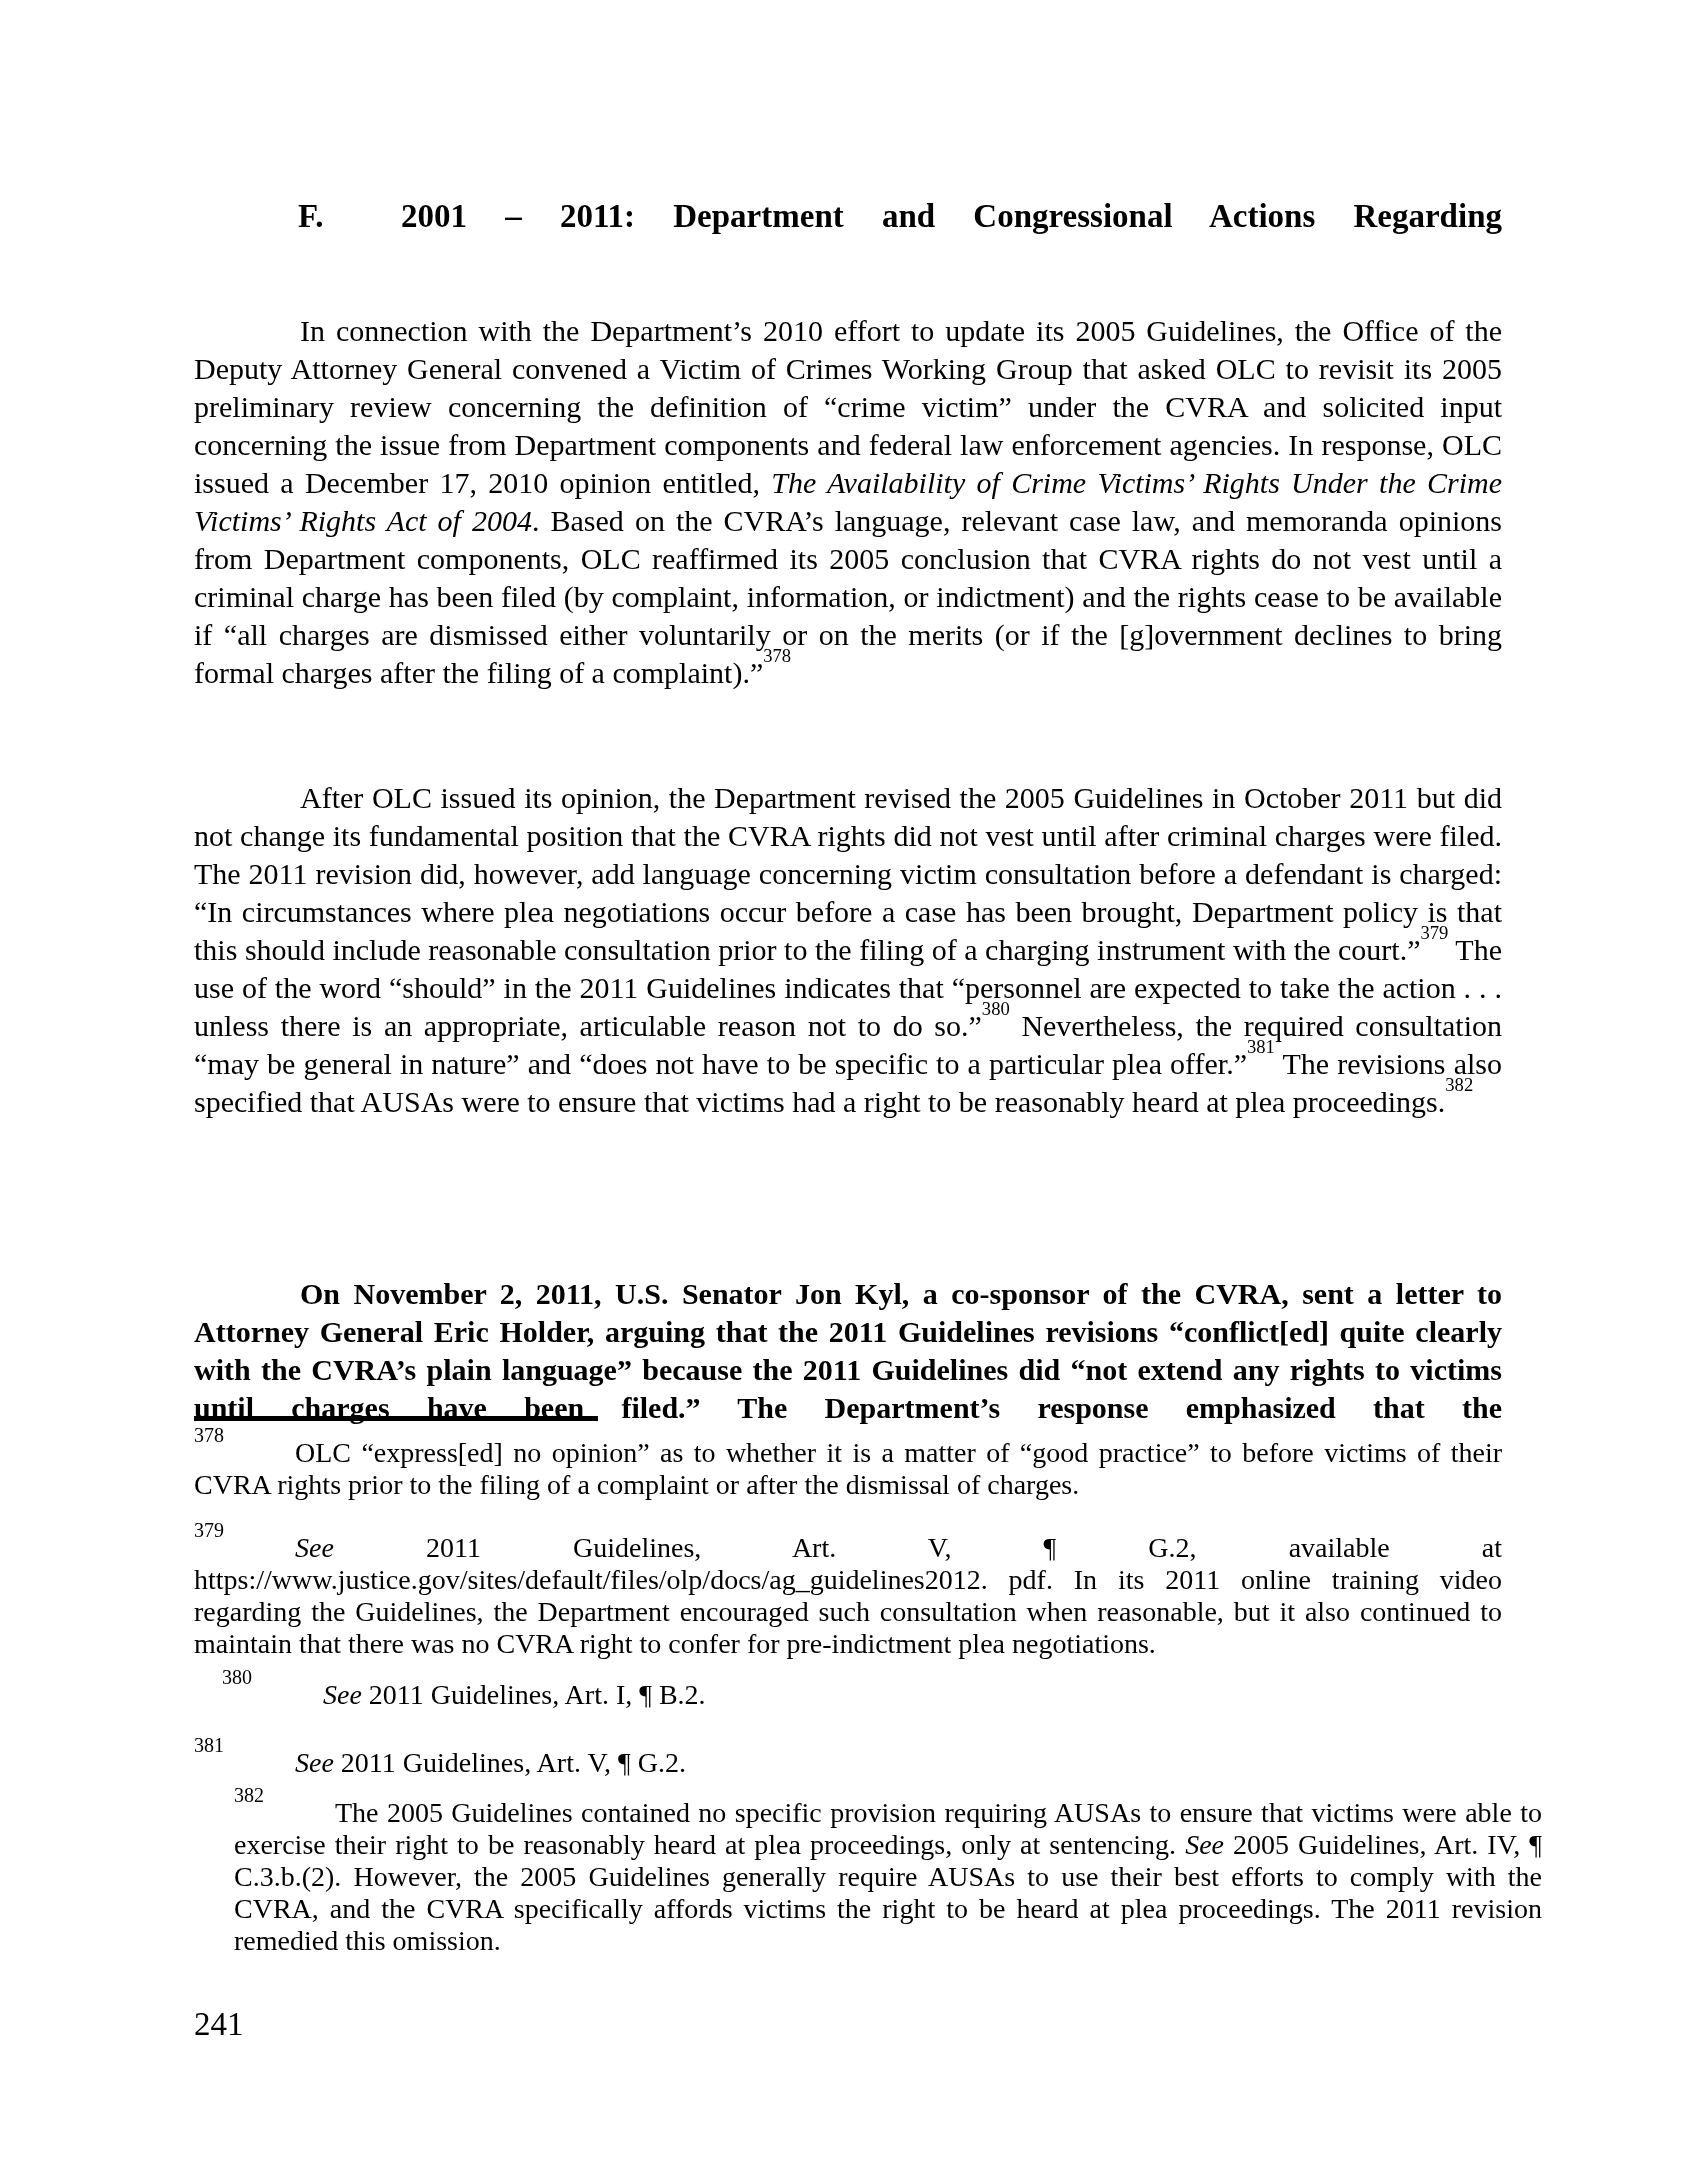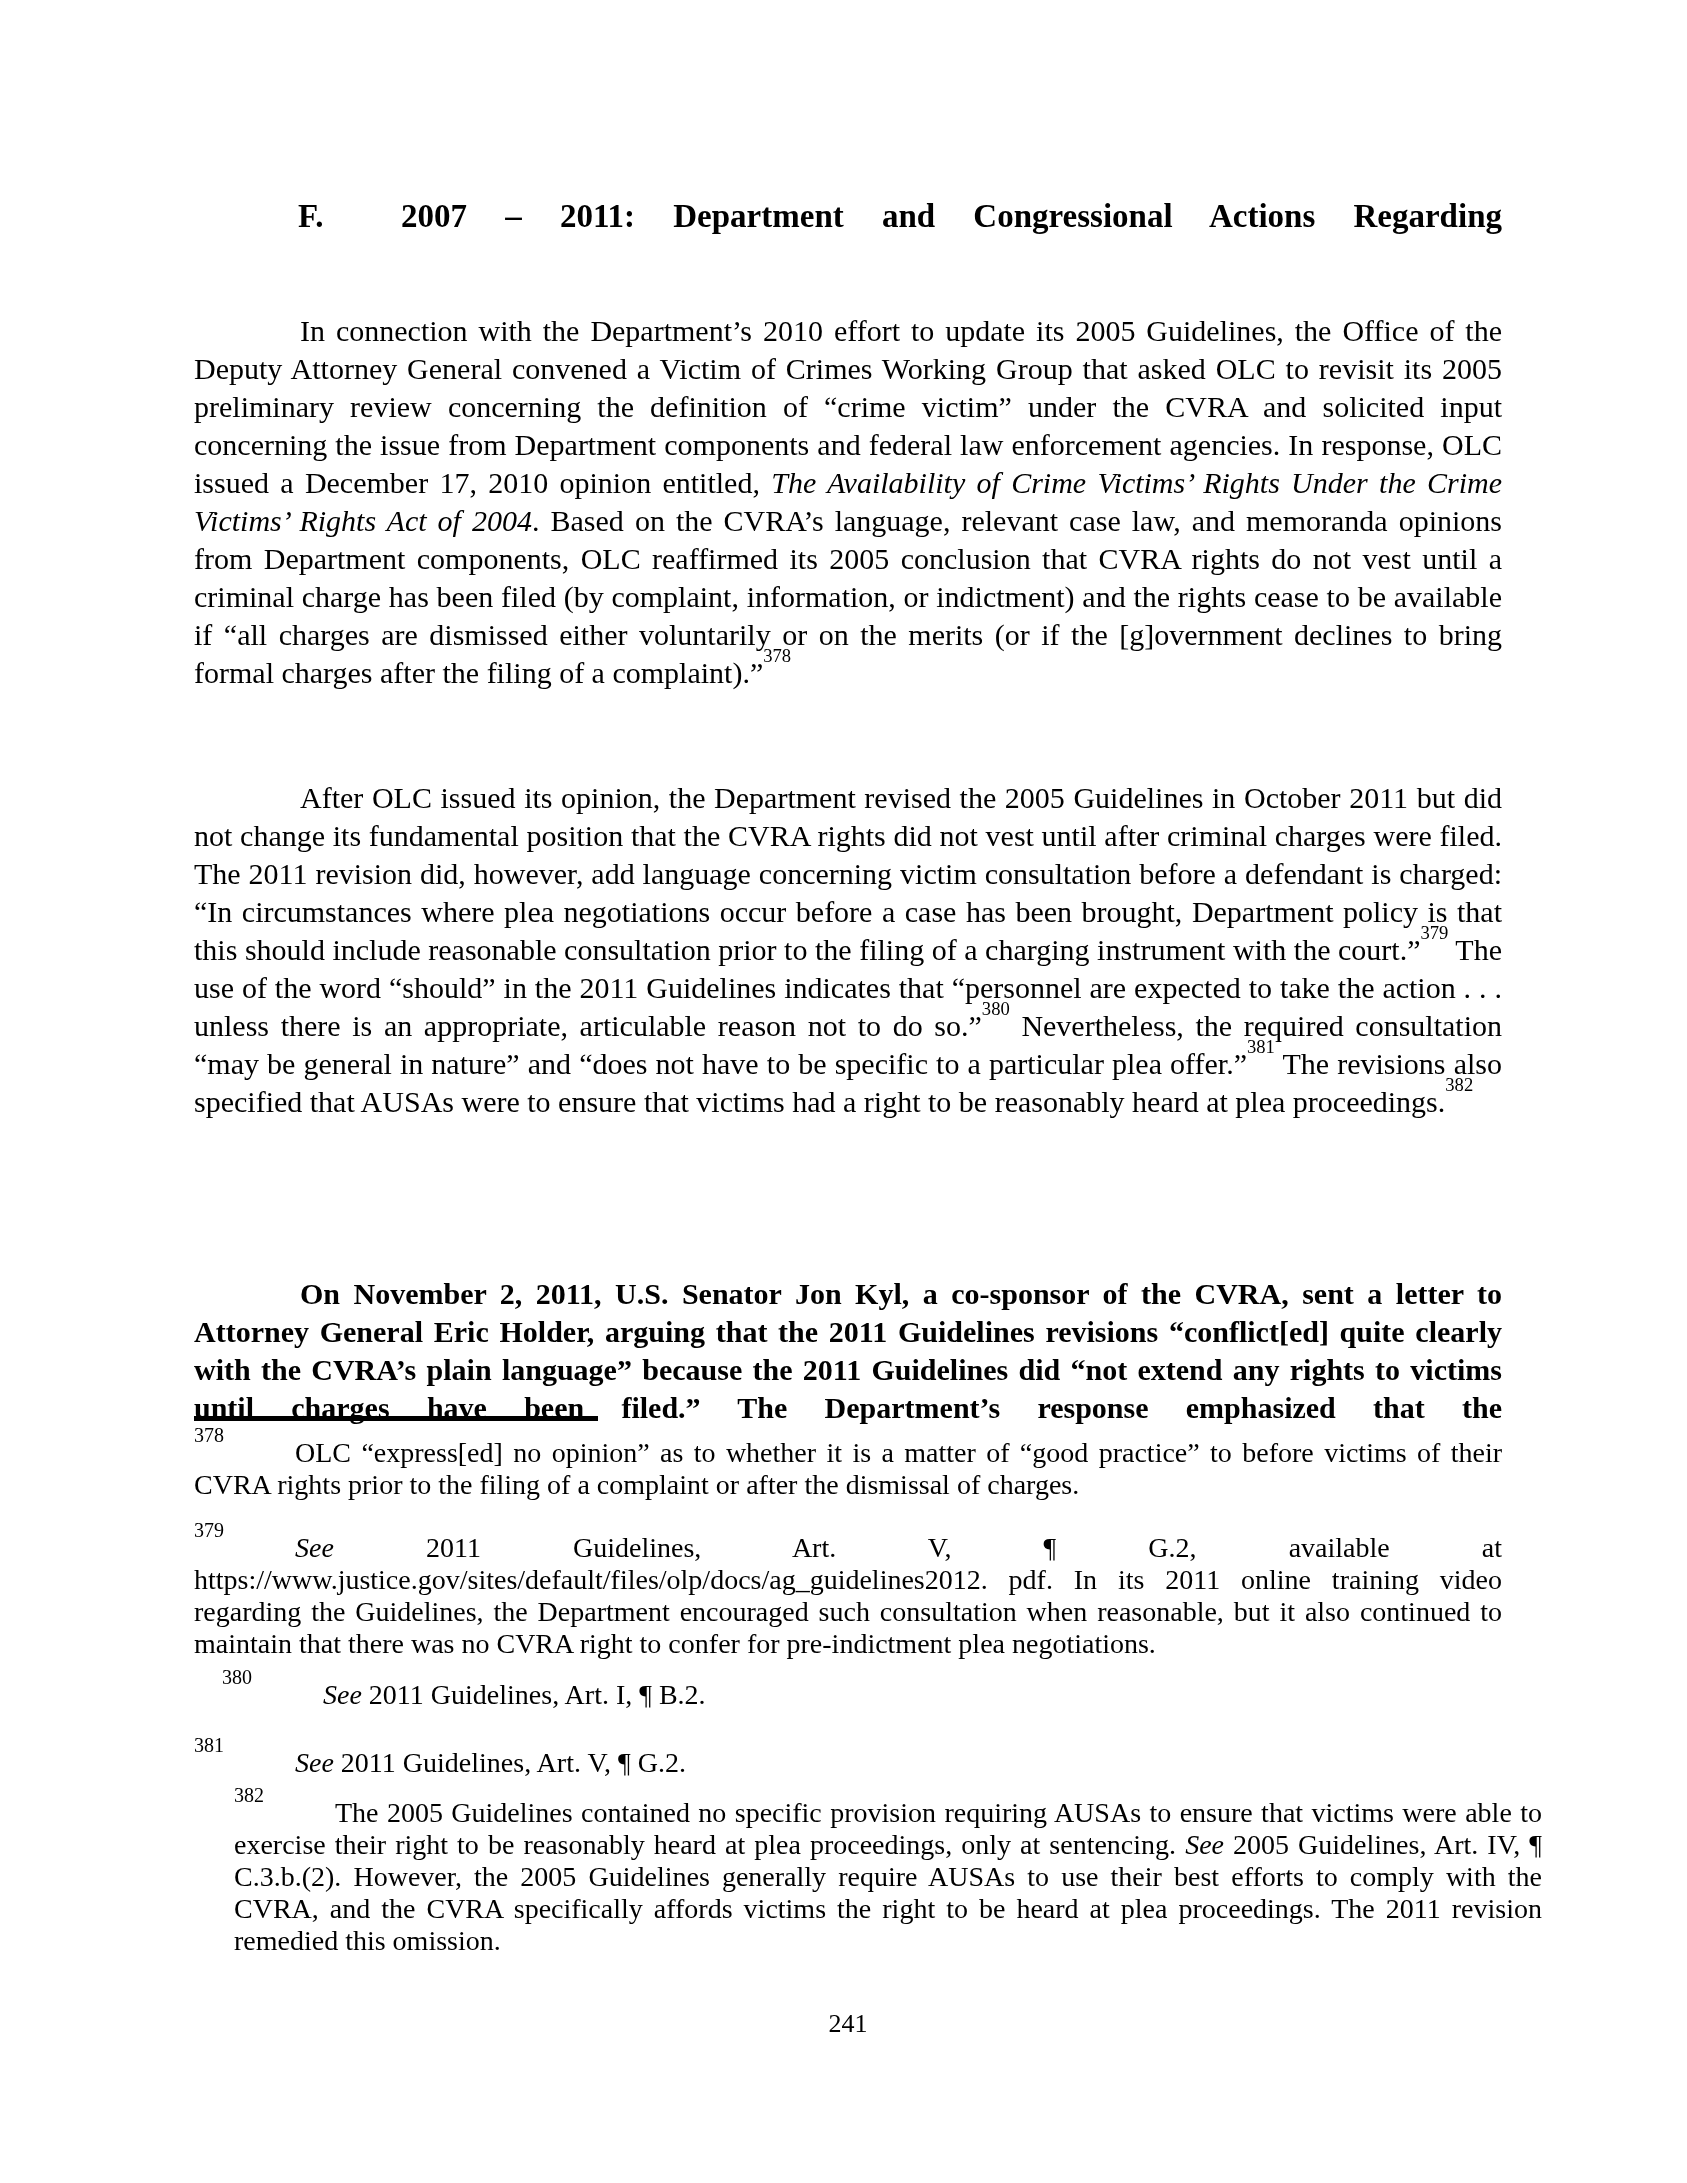--- a/index.html
+++ b/index.html
@@ -70,34 +70,33 @@
     line-height: 0;
     position: relative;
     top: -0.5em;
   }
   .fn-tab { display: inline-block; width: 71px; }
   .page-num {
     position: absolute;
     left: 194px;
     top: 2005px;
     width: 1308px;
-    text-align: center;
-    font-size: 26px;
+    font-size: 33px;
     line-height: 38px;
   }
 </style>
 </head>
 <body>
 
 <div class="page">
 
   <div class="heading">
     <div class="heading-label">F.</div>
     <div class="heading-lines">
-      <div class="heading-line1">2007 – 2011: Department and Congressional Actions Regarding</div>
+      <div class="heading-line1">2001 – 2011: Department and Congressional Actions Regarding</div>
     </div>
   </div>
 
   <div class="para" id="para1"><span>In connection with the Department’s 2010 effort to update its 2005 Guidelines, the Office of the Deputy Attorney General convened a Victim of Crimes Working Group that asked OLC to revisit its 2005 preliminary review concerning the definition of “crime victim” under the CVRA and solicited input concerning the issue from Department components and federal law enforcement agencies.  In response, OLC issued a December 17, 2010 opinion entitled, </span><i>The Availability of Crime Victims’ Rights Under the Crime Victims’ Rights Act of 2004</i><span>.  Based on the CVRA’s language, relevant case law, and memoranda opinions from Department components, OLC reaffirmed its 2005 conclusion that CVRA rights do not vest until a criminal charge has been filed (by complaint, information, or indictment) and the rights cease to be available if “all charges are dismissed either voluntarily or on the merits (or if the [g]overnment declines to bring formal charges after the filing of a complaint).”</span><sup>378</sup></div>
   <div class="para" id="para2"><span>After OLC issued its opinion, the Department revised the 2005 Guidelines in October 2011 but did not change its fundamental position that the CVRA rights did not vest until after criminal charges were filed.  The 2011 revision did, however, add language concerning victim consultation before a defendant is charged:  “In circumstances where plea negotiations occur before a case has been brought, Department policy is that this should include reasonable consultation prior to the filing of a charging instrument with the court.”</span><sup>379</sup><span>  The use of the word “should” in the 2011 Guidelines indicates that “personnel are expected to take the action . . . unless there is an appropriate, articulable reason not to do so.”</span><sup>380</sup><span>  Nevertheless, the required consultation “may be general in nature” and “does not have to be specific to a particular plea offer.”</span><sup>381</sup><span>  The revisions also specified that AUSAs were to ensure that victims had a right to be reasonably heard at plea proceedings.</span><sup>382</sup></div>
   <div class="para" id="para3"><span>On November 2, 2011, U.S. Senator Jon Kyl, a co-sponsor of the CVRA, sent a letter to Attorney General Eric Holder, arguing that the 2011 Guidelines revisions “conflict[ed] quite clearly with the CVRA’s plain language” because the 2011 Guidelines did “not extend any rights to victims until charges have been filed.”  The Department’s response emphasized that the</span></div>
 
   <div class="fnsep"></div>
 
   <div class="footnote" id="fn378">

